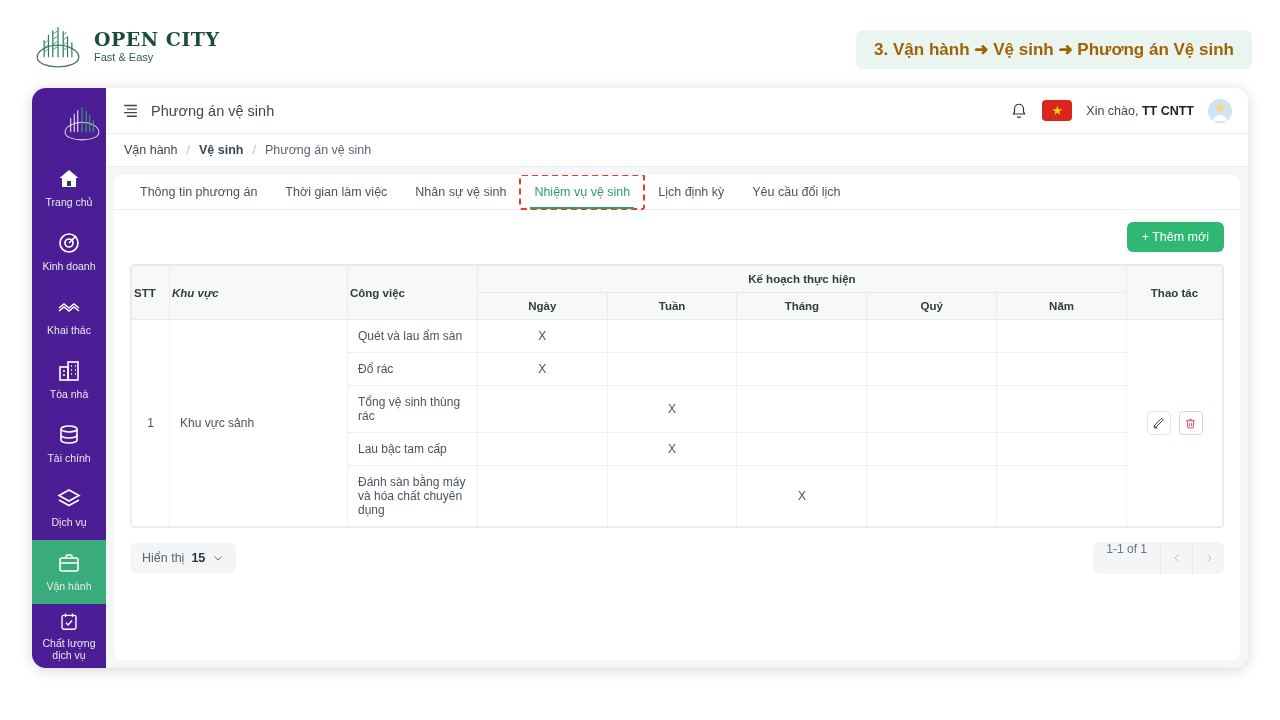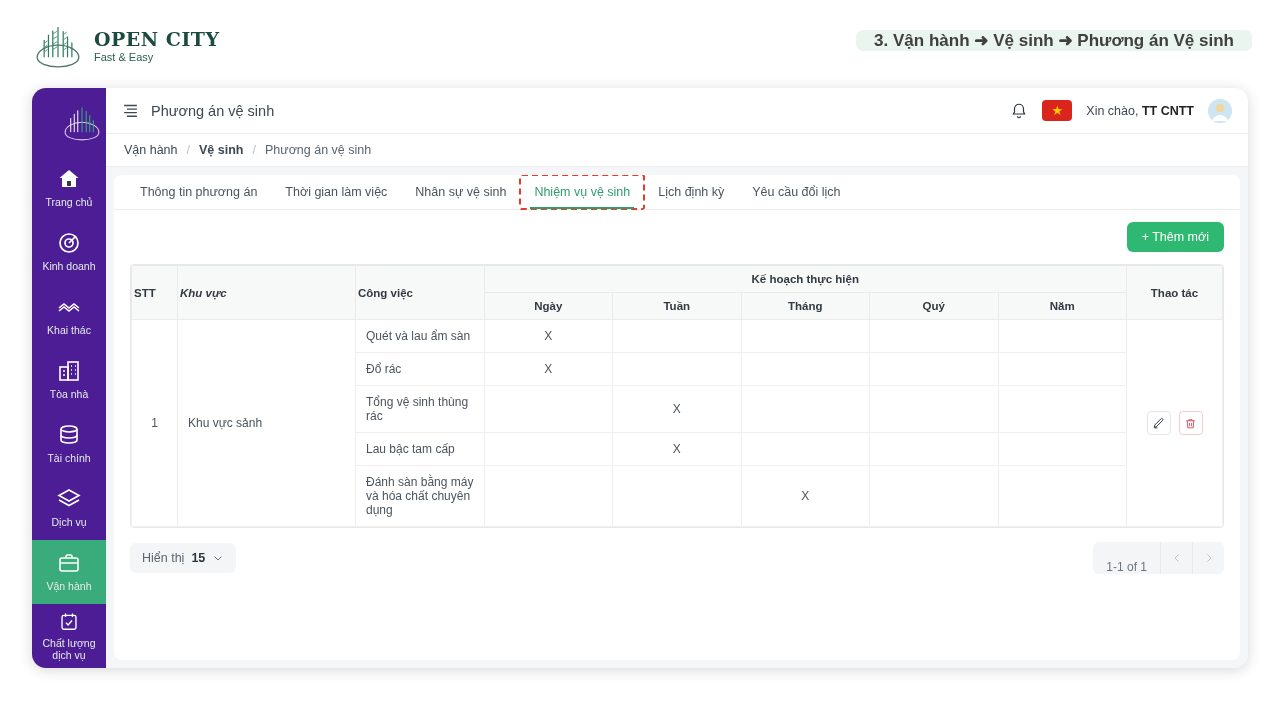--- a/index.html
+++ b/index.html
@@ -14,23 +14,23 @@
   
   .brandbar { position: absolute; left: 0; top: 0; width: 1280px; height: 88px; }
   .logo-wrap { position: absolute; left: 32px; top: 22px; display: flex; align-items: center; gap: 10px; }
   .logo-mark { width: 52px; height: 48px; }
   .logo-text { display: flex; flex-direction: column; justify-content: center; }
   .logo-title { font-family: "DejaVu Serif", serif; font-size: 19px; font-weight: bold; color: #1b4b40; letter-spacing: .5px; line-height: 1.1; }
   .logo-sub { font-size: 11px; color: #2d5d51; margin-top: 2px; }
 
   .topic-pill {
     position: absolute; right: 28px; top: 30px;
-    background: #eaf5ef; color: #404040;
+    background: #eaf5ef; color: #a16207;
     font-size: 17px; font-weight: bold;
-    padding: 0 18px; border-radius: 7px;
+    padding: 9px 18px; border-radius: 7px;
     white-space: nowrap;
   }
 
   
   .app {
     position: absolute; left: 32px; top: 88px;
     width: 1216px; height: 580px;
     border-radius: 14px;
     background: #ffffff;
     box-shadow: 0 2px 14px rgba(0,0,0,.16);
@@ -111,41 +111,41 @@
   thead th {
     background: #f7f8f8; color: #323a42; font-size: 11.5px; font-weight: bold;
     border: 1px solid #eaeaea; padding: 7px 2px; text-align: center; vertical-align: middle;
   }
   thead th.left { text-align: left; }
   tbody td {
     border: 1px solid #efefef; font-size: 12px; color: #4a545d;
     padding: 9px 10px; height: 31px; vertical-align: middle;
   }
   td.center { text-align: center; }
-  .col-stt { width: 46px; }
+  .col-stt { width: 38px; }
   .col-area { width: 178px; font-style: italic; }
   .col-job { width: auto; }
   .col-p { width: 65px; }
   .col-act { width: 96px; }
   .act-cell { text-align: center; }
   .act-btns { display: inline-flex; gap: 8px; }
   .ibtn {
     width: 24px; height: 24px; border: 1px solid #e3e5e7; border-radius: 4px;
     background: #fff; display: inline-flex; align-items: center; justify-content: center;
     cursor: pointer;
   }
   .ibtn.del { border-color: #f3cdcd; }
 
   .footbar { display: flex; align-items: center; padding: 14px 16px; }
   .show-sel {
     background: #f4f5f6; border-radius: 6px; padding: 8px 12px;
     font-size: 12.5px; color: #5a6570; display: flex; align-items: center; gap: 7px; cursor: pointer;
   }
   .show-sel b { color: #2b343c; }
-  .pager { margin-left: auto; display: flex; align-items: flex-end; background: #f4f5f6; border-radius: 6px; overflow: hidden; }
+  .pager { margin-left: auto; display: flex; align-items: flex-start; background: #f4f5f6; border-radius: 6px; overflow: hidden; }
   .pager-txt { font-size: 12px; color: #6b757e; padding: 0 13px; }
   .pg-btn {
     width: 32px; height: 32px; display: flex; align-items: center; justify-content: center;
     border-left: 1px solid #e7e9ea; cursor: pointer;
   }
 </style>
 </head>
 <body>
 
 <div class="brandbar">

